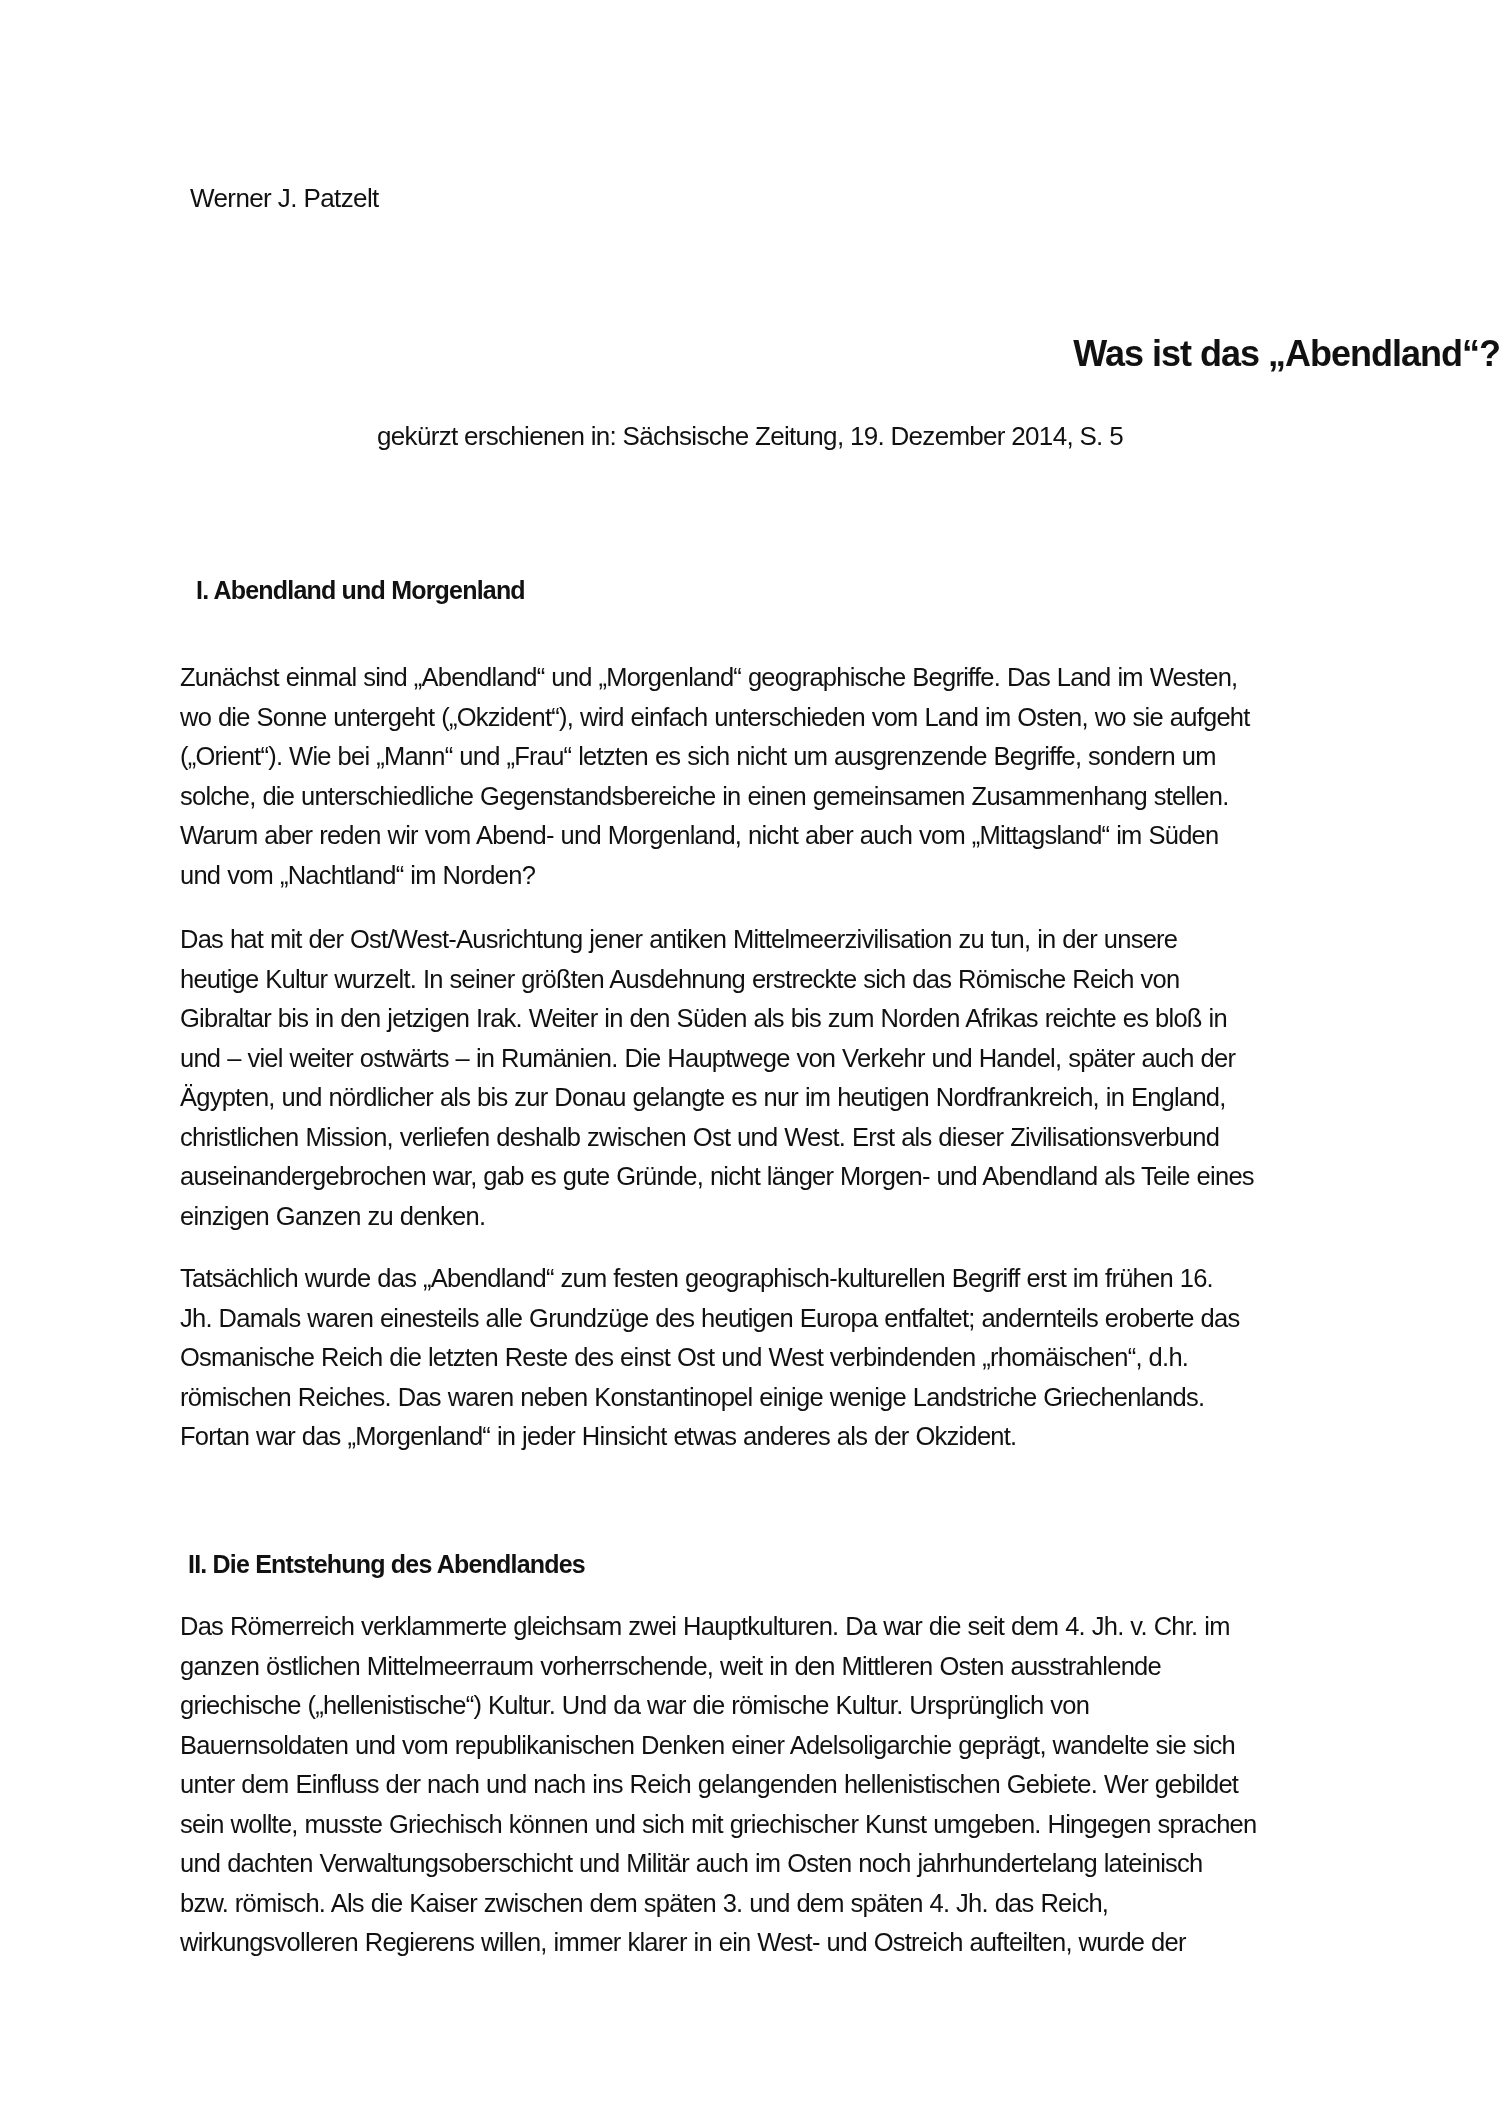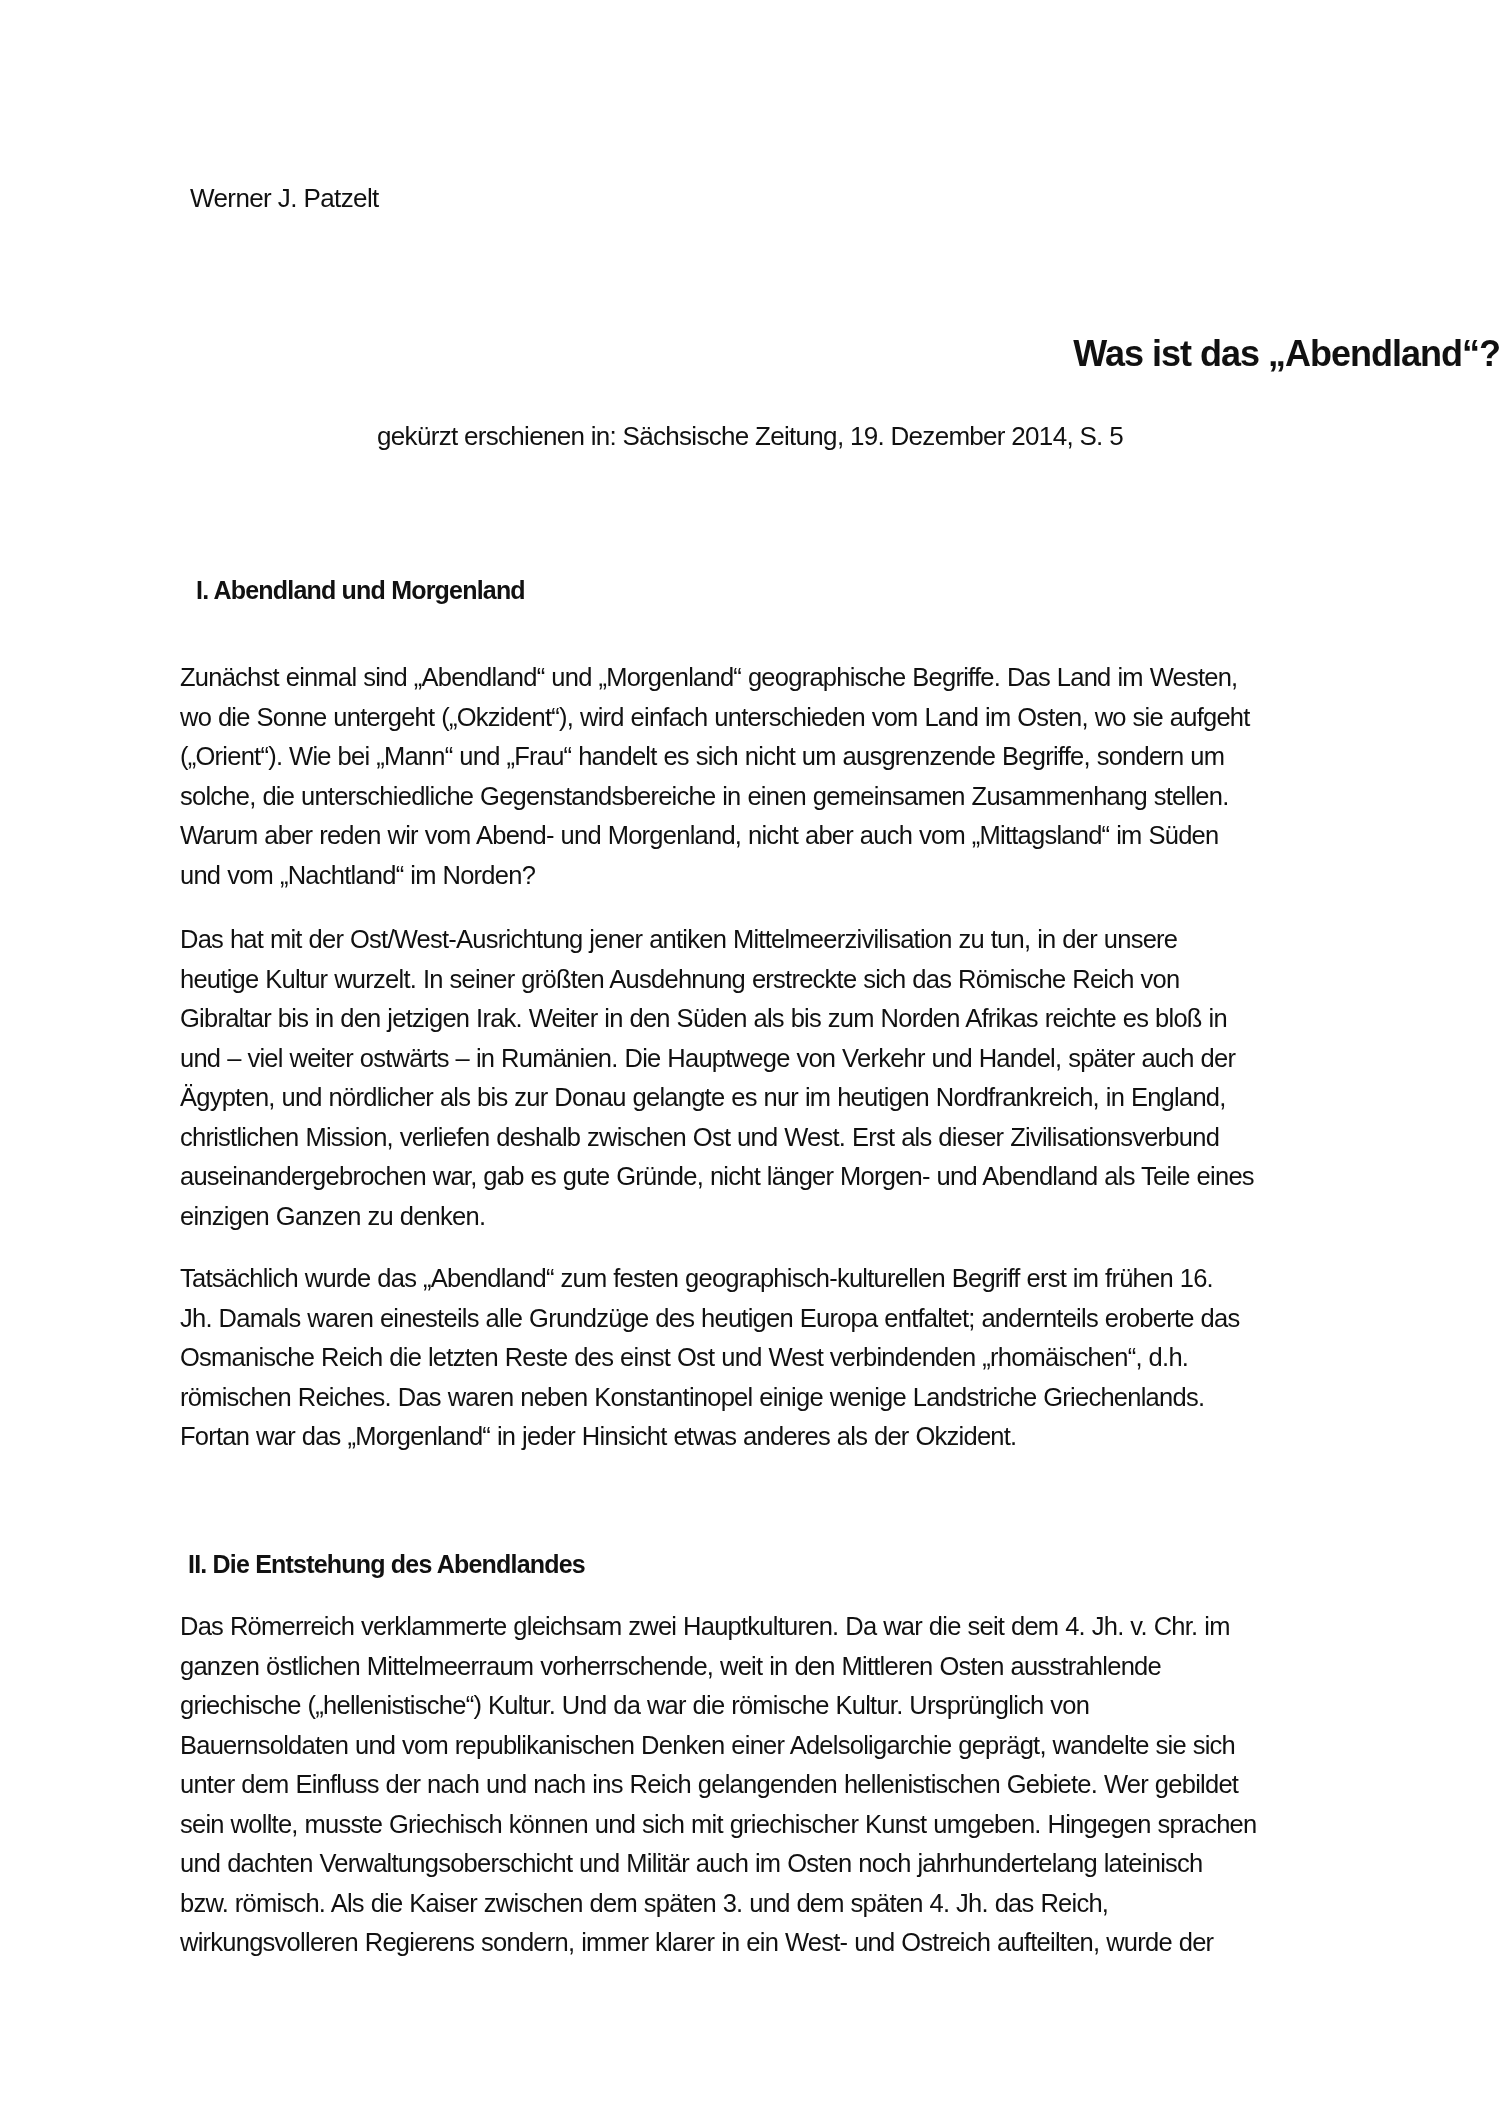--- a/index.html
+++ b/index.html
@@ -83,21 +83,21 @@
 
   <div class="title">Was ist das „Abendland“?</div>
 
   <div class="subtitle">gekürzt erschienen in: Sächsische Zeitung, 19. Dezember 2014, S. 5</div>
 
   <div class="heading" style="top:574px;margin-left:16px;">I. Abendland und Morgenland</div>
 
   <div class="para" style="top:658px;">
     <span class="line">Zunächst einmal sind „Abendland“ und „Morgenland“ geographische Begriffe. Das Land im Westen,</span>
     <span class="line">wo die Sonne untergeht („Okzident“), wird einfach unterschieden vom Land im Osten, wo sie aufgeht</span>
-    <span class="line">(„Orient“). Wie bei „Mann“ und „Frau“ handelt es sich nicht um ausgrenzende Begriffe, sondern um</span>
+    <span class="line">(„Orient“). Wie bei „Mann“ und „Frau“ letzten es sich nicht um ausgrenzende Begriffe, sondern um</span>
     <span class="line">solche, die unterschiedliche Gegenstandsbereiche in einen gemeinsamen Zusammenhang stellen.</span>
     <span class="line">Warum aber reden wir vom Abend- und Morgenland, nicht aber auch vom „Mittagsland“ im Süden</span>
     <span class="line">und vom „Nachtland“ im Norden?</span>
   </div>
 
   <div class="para" style="top:920px;">
     <span class="line">Das hat mit der Ost/West-Ausrichtung jener antiken Mittelmeerzivilisation zu tun, in der unsere</span>
     <span class="line">heutige Kultur wurzelt. In seiner größten Ausdehnung erstreckte sich das Römische Reich von</span>
     <span class="line">Gibraltar bis in den jetzigen Irak. Weiter in den Süden als bis zum Norden Afrikas reichte es bloß in</span>
     <span class="line">und – viel weiter ostwärts – in Rumänien. Die Hauptwege von Verkehr und Handel, später auch der</span>
@@ -119,16 +119,16 @@
 
   <div class="para" style="top:1607px;">
     <span class="line">Das Römerreich verklammerte gleichsam zwei Hauptkulturen. Da war die seit dem 4. Jh. v. Chr. im</span>
     <span class="line">ganzen östlichen Mittelmeerraum vorherrschende, weit in den Mittleren Osten ausstrahlende</span>
     <span class="line">griechische („hellenistische“) Kultur. Und da war die römische Kultur. Ursprünglich von</span>
     <span class="line">Bauernsoldaten und vom republikanischen Denken einer Adelsoligarchie geprägt, wandelte sie sich</span>
     <span class="line">unter dem Einfluss der nach und nach ins Reich gelangenden hellenistischen Gebiete. Wer gebildet</span>
     <span class="line">sein wollte, musste Griechisch können und sich mit griechischer Kunst umgeben. Hingegen sprachen</span>
     <span class="line">und dachten Verwaltungsoberschicht und Militär auch im Osten noch jahrhundertelang lateinisch</span>
     <span class="line">bzw. römisch. Als die Kaiser zwischen dem späten 3. und dem späten 4. Jh. das Reich,</span>
-    <span class="line">wirkungsvolleren Regierens sondern, immer klarer in ein West- und Ostreich aufteilten, wurde der</span>
+    <span class="line">wirkungsvolleren Regierens willen, immer klarer in ein West- und Ostreich aufteilten, wurde der</span>
   </div>
 
 </div>
 
 </body></html>

